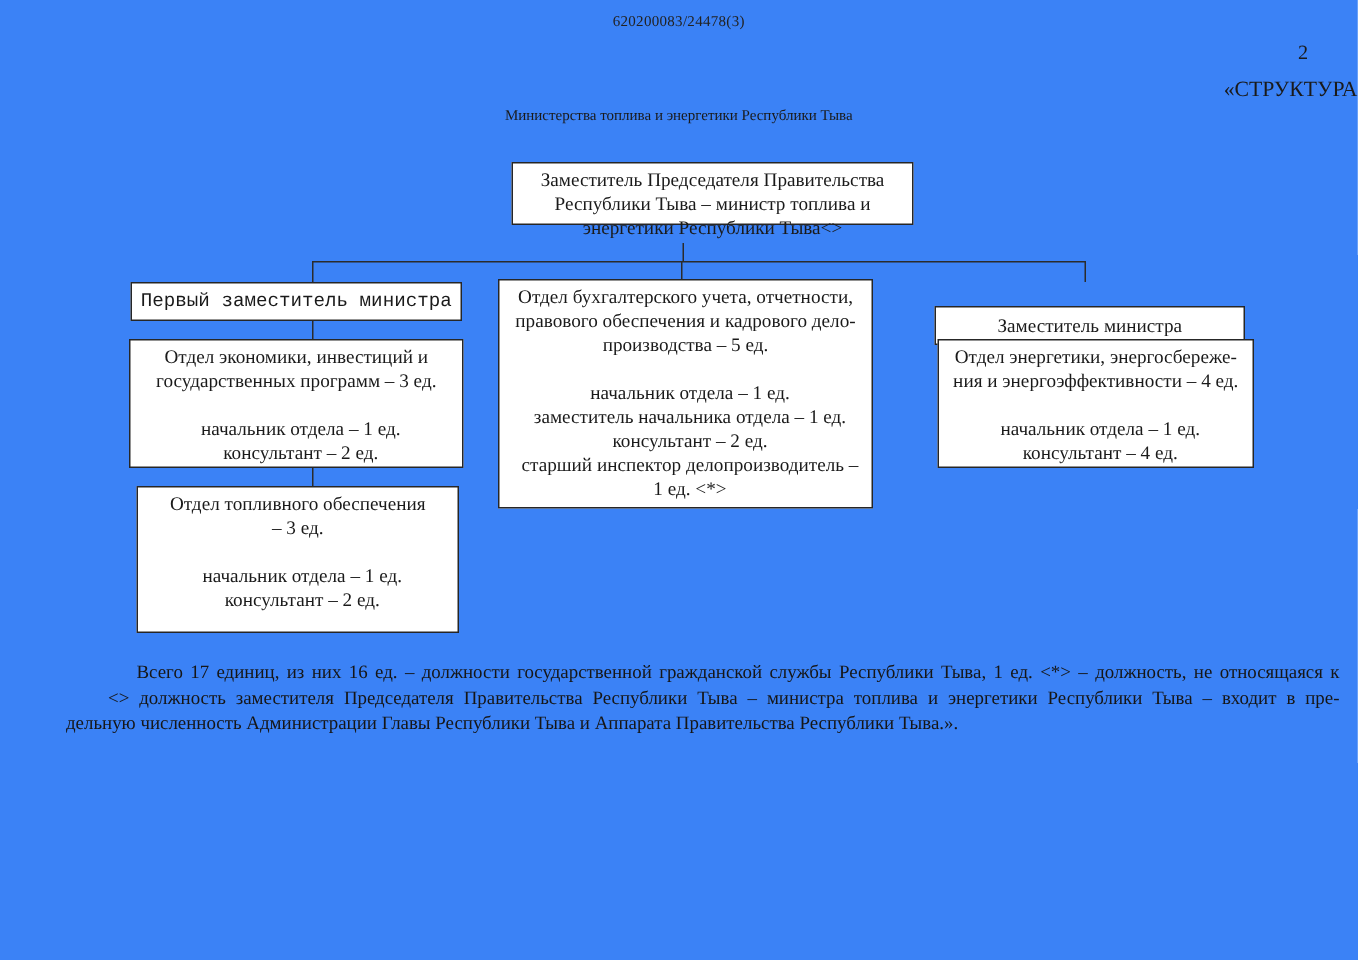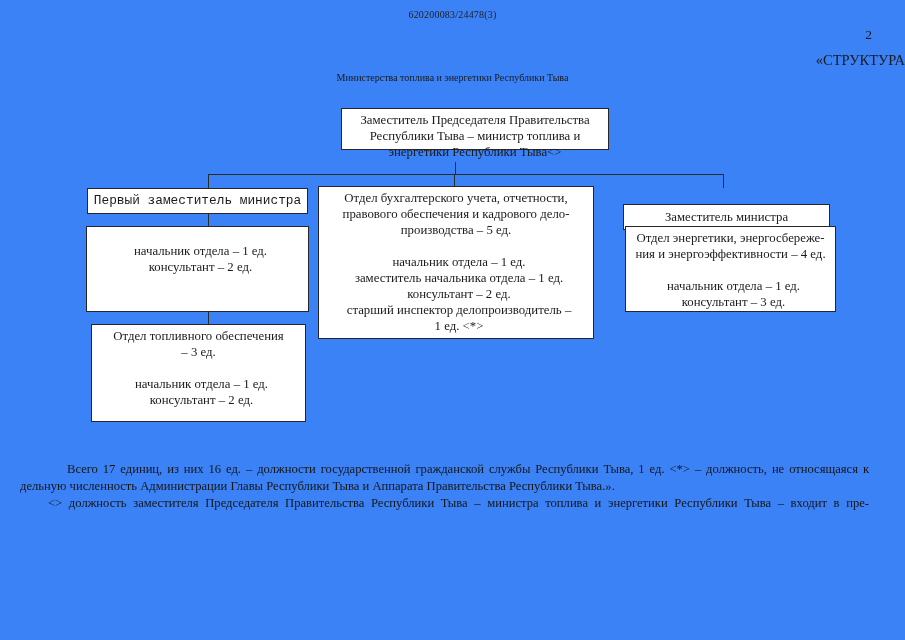--- a/index.html
+++ b/index.html
@@ -27,22 +27,22 @@
   .head-box { display:flex; align-items:center; justify-content:center; text-align:center; }
   .dept-title { white-space:pre-line; text-align:center; padding:3px 4px 0 4px; }
   .dept-staff { margin-top:16px; padding-left:9px; padding-right:3px;text-align:center; }
   .staff-line { white-space:pre-line; }
 
   .hline, .vline { position:absolute; background:#2b2b2b; }
   .hline { height:1px; }
   .vline { width:1px; }
 
   .notes {
-    position:absolute; left:20px; top:440px; width:849px;
-    font-size:12.6px; line-height:17.2px; color:#161616;margin-top:21px;
+    position:absolute; left:44px; top:440px; width:849px;
+    font-size:12.6px; line-height:17.2px; color:#161616;
   }
   .note-line.just { text-align:justify; text-align-last:justify; }
   .note-line.indent1 { text-indent:47px; }
   .note-line.indent2 { text-indent:28px; }
 </style>
 </head>
 <body>
 
 <div class="page">
 
@@ -65,36 +65,38 @@
   <div class="vline" style="left:723px; top:174px; height:14px;"></div>
   <div class="vline" style="left:208px; top:213px; height:13px;"></div>
   <div class="vline" style="left:208px; top:312px; height:12px;"></div>
   <div class="vline" style="left:723px; top:213px; height:13px;"></div>
 
   <div class="box head-box" style="left:87px; top:188px; width:221px; height:26px;font-family:Liberation Mono, monospace;">
     <div class="box-text">Первый заместитель министра</div>
   </div>
 
   <div class="box" style="left:86px; top:226px; width:223px; height:86px;">
+    <div class="dept-title">Отдел экономики, инвестиций и
+государственных программ – 3 ед.</div>
     <div class="dept-staff">
       <div class="staff-line">начальник отдела – 1 ед.</div>
       <div class="staff-line">консультант – 2 ед.</div>
     </div>
   </div>
 
   <div class="box" style="left:91px; top:324px; width:215px; height:98px;">
     <div class="dept-title">Отдел топливного обеспечения
 – 3 ед.</div>
     <div class="dept-staff">
       <div class="staff-line">начальник отдела – 1 ед.</div>
       <div class="staff-line">консультант – 2 ед.</div>
     </div>
   </div>
 
-  <div class="box" style="left:318px; top:186px; width:276px; height:153px;">
+  <div class="box" style="left:332px; top:186px; width:250px; height:153px;">
     <div class="dept-title">Отдел бухгалтерского учета, отчетности,
 правового обеспечения и кадрового дело-
 производства – 5 ед.</div>
     <div class="dept-staff">
       <div class="staff-line">начальник отдела – 1 ед.</div>
       <div class="staff-line">заместитель начальника отдела – 1 ед.</div>
       <div class="staff-line">консультант – 2 ед.</div>
       <div class="staff-line">старший инспектор делопроизводитель –
 1 ед. &lt;*&gt;</div>
     </div>
@@ -102,23 +104,23 @@
 
   <div class="box head-box" style="left:623px; top:188px; width:207px; height:26px;margin-top:16px;">
     <div class="box-text">Заместитель министра</div>
   </div>
 
   <div class="box" style="left:625px; top:226px; width:211px; height:86px;">
     <div class="dept-title">Отдел энергетики, энергосбереже-
 ния и энергоэффективности – 4 ед.</div>
     <div class="dept-staff">
       <div class="staff-line">начальник отдела – 1 ед.</div>
-      <div class="staff-line">консультант – 3 ед.</div>
+      <div class="staff-line">консультант – 4 ед.</div>
     </div>
   </div>
 
   <div class="notes">
     <div class="note-line just indent1">Всего 17 единиц, из них 16 ед. – должности государственной гражданской службы Республики Тыва, 1 ед. &lt;*&gt; – должность, не относящаяся к</div>
+    <div class="note-line just indent2">&lt;&gt; должность заместителя Председателя Правительства Республики Тыва – министра топлива и энергетики Республики Тыва – входит в пре-</div>
     <div class="note-line">дельную численность Администрации Главы Республики Тыва и Аппарата Правительства Республики Тыва.».</div>
-    <div class="note-line just indent2">&lt;&gt; должность заместителя Председателя Правительства Республики Тыва – министра топлива и энергетики Республики Тыва – входит в пре-</div>
   </div>
 
 </div>
 
 </body></html>

